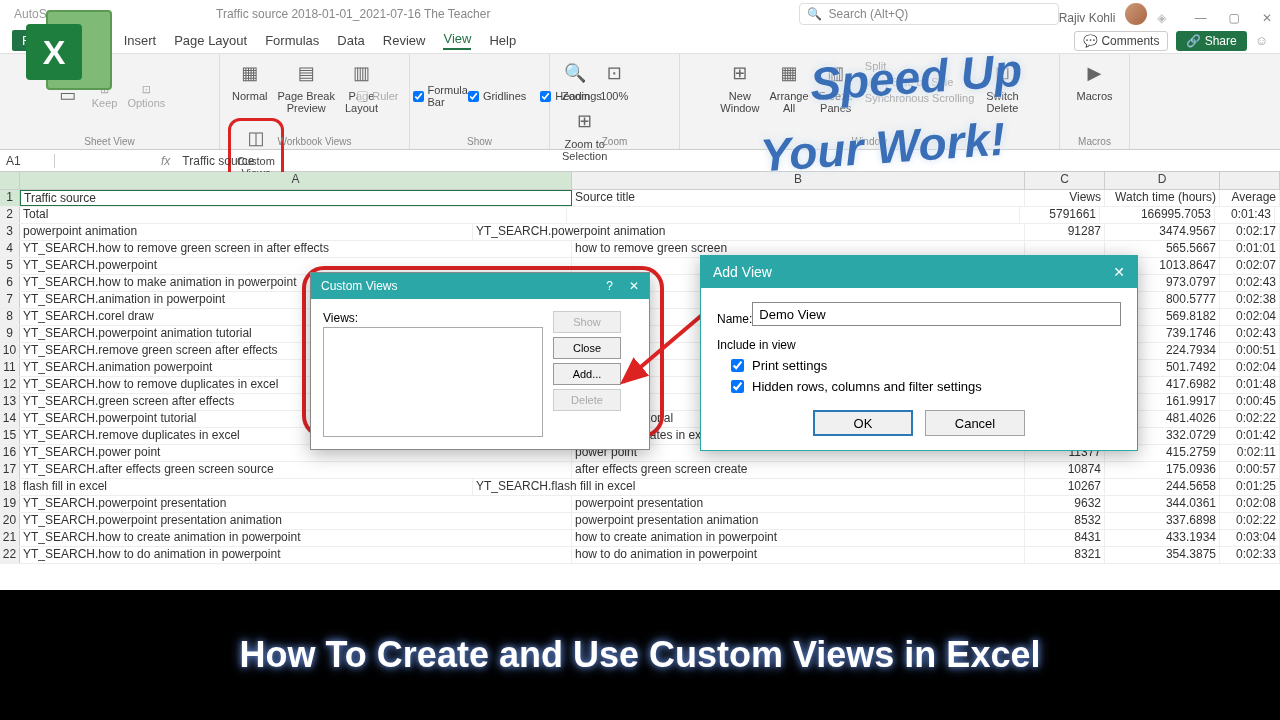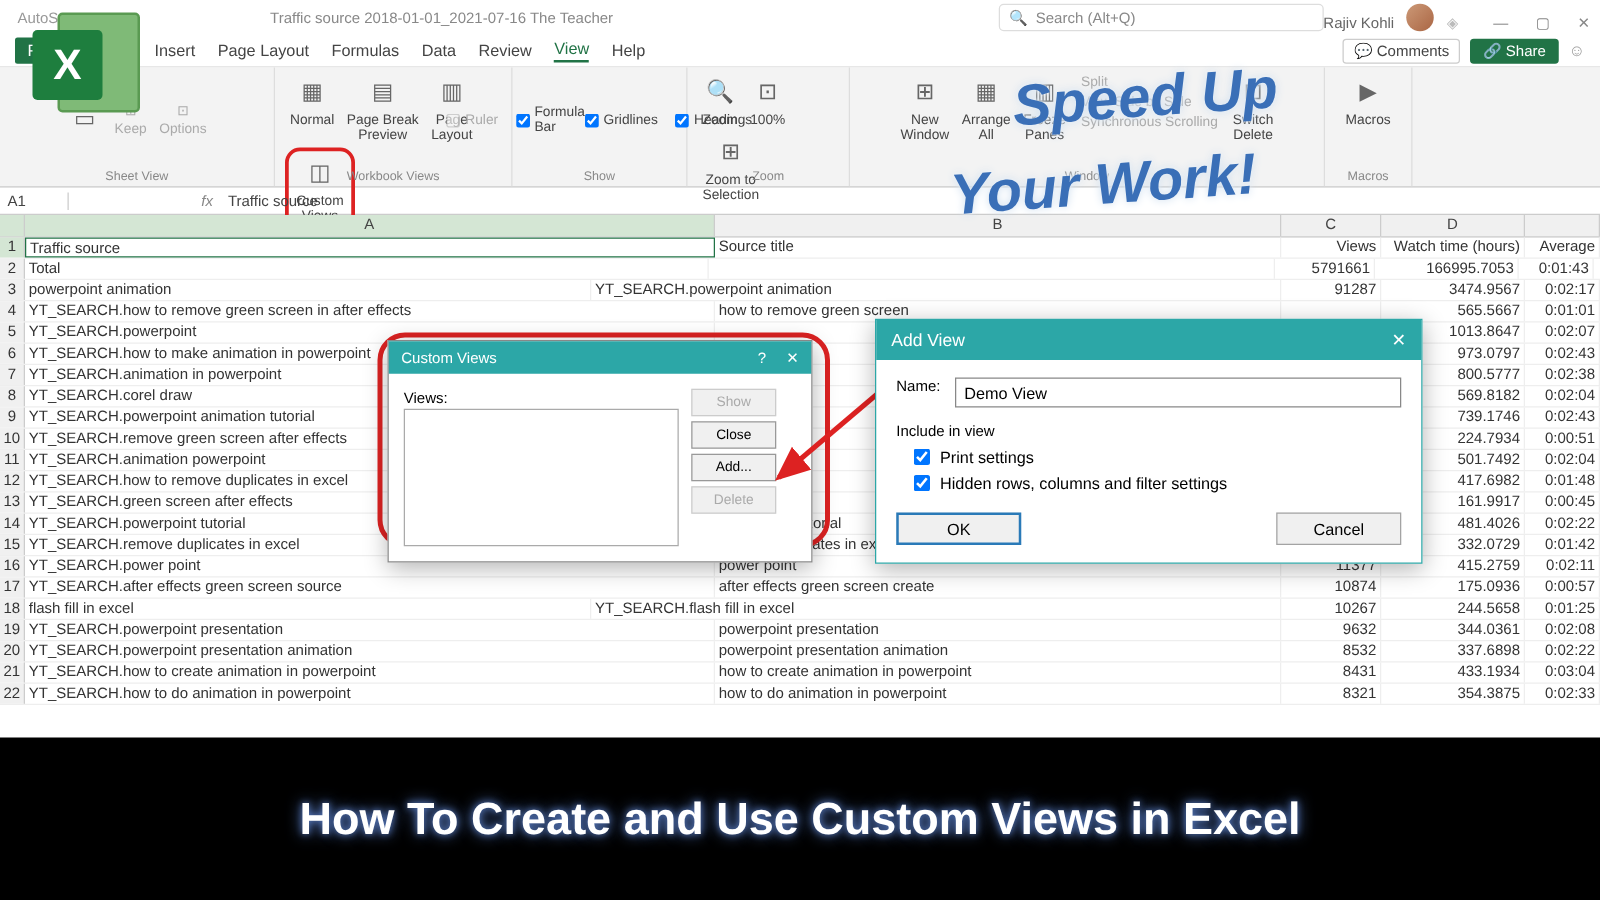--- a/index.html
+++ b/index.html
@@ -49,24 +49,24 @@
 .dlg-custom{left:310px;top:272px;width:340px;border:1px solid #888}
 .dlg-custom .dlg-body{display:flex;gap:10px}
 .dlg-custom .list{width:220px;height:110px;border:1px solid #aaa;background:#fff}
 .dlg-custom .btns{display:flex;flex-direction:column;gap:4px}
 .dlg-btn{width:68px;height:22px;border:1px solid #999;background:#f0f0f0;font-size:11px;cursor:pointer}
 .dlg-btn.dim{color:#aaa;border-color:#ccc}
 .red-circle{position:absolute;border:4px solid #d22;border-radius:22px;pointer-events:none}
 .dlg-add{left:700px;top:255px;width:438px;border:1px solid #2ca7a7}
 .dlg-add .dlg-title{font-size:14px;padding:8px 12px}
 .dlg-add .dlg-body{padding:14px 16px}
-.dlg-add .row-f{display:flex;align-items:flex-start;gap:12px;margin-bottom:12px}
+.dlg-add .row-f{display:flex;align-items:flex-end;gap:0;margin-bottom:12px}
 .dlg-add input[type=text]{flex:1;height:24px;border:1px solid #888;padding:0 6px;font-size:13px}
 .dlg-add .chk2{display:flex;align-items:center;gap:8px;margin:6px 0 6px 14px;font-size:13px}
-.dlg-add .footer{display:flex;justify-content:space-between;gap:12px;margin-top:16px}
+.dlg-add .footer{display:flex;justify-content:center;gap:12px;margin-top:16px}
 .dlg-add .dbtn{width:100px;height:26px;border:1px solid #a3a3a3;background:#f0f0f0;font-size:13px;cursor:pointer}
 .dlg-add .dbtn.primary{border:2px solid #2a7ab8}
 .excel-logo{position:absolute;left:26px;top:6px;width:90px;height:90px;z-index:50}
 .xl-back{position:absolute;left:20px;top:4px;width:66px;height:80px;background:#7fba77;border:2px solid #5a9a52;border-radius:4px}
 .xl-front{position:absolute;left:0;top:18px;width:56px;height:56px;background:#1e7e3e;border-radius:4px;display:flex;align-items:center;justify-content:center;color:#fff;font-size:34px;font-weight:900;font-family:Arial}
 .arrow{position:absolute;pointer-events:none}
 svg{overflow:visible}
 </style>
 </head>
 <body>

